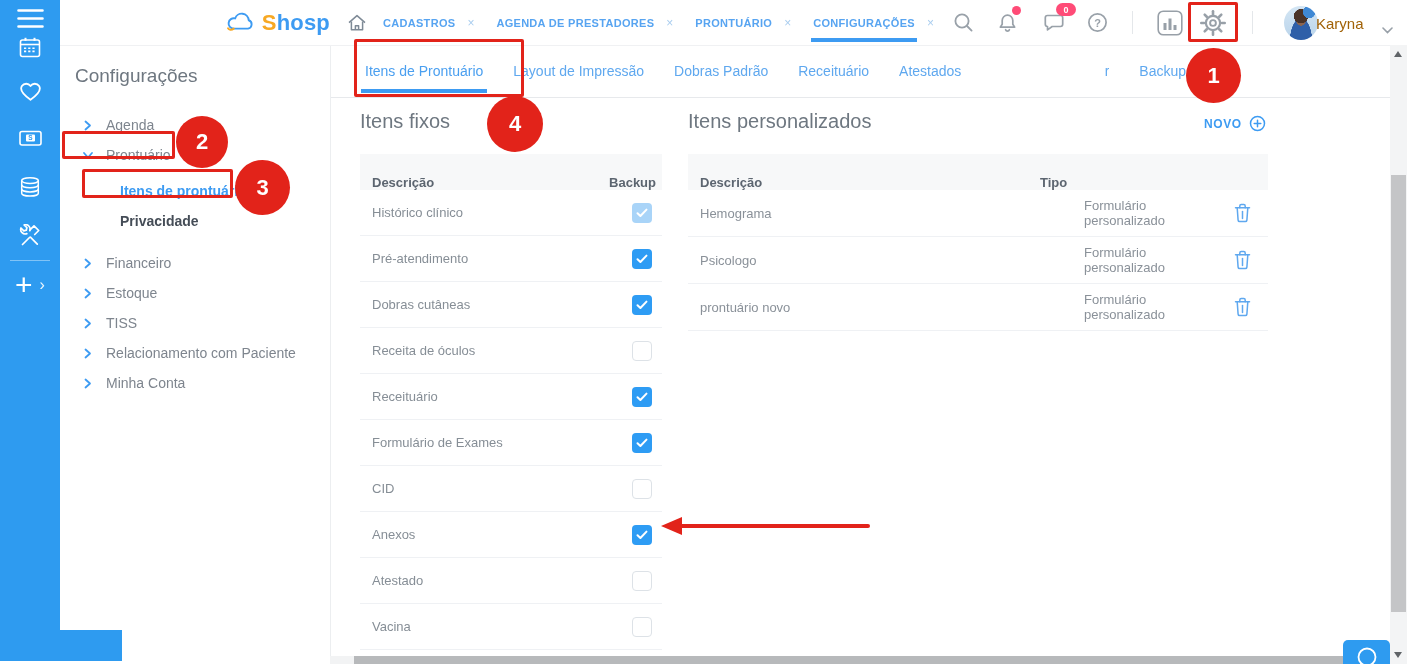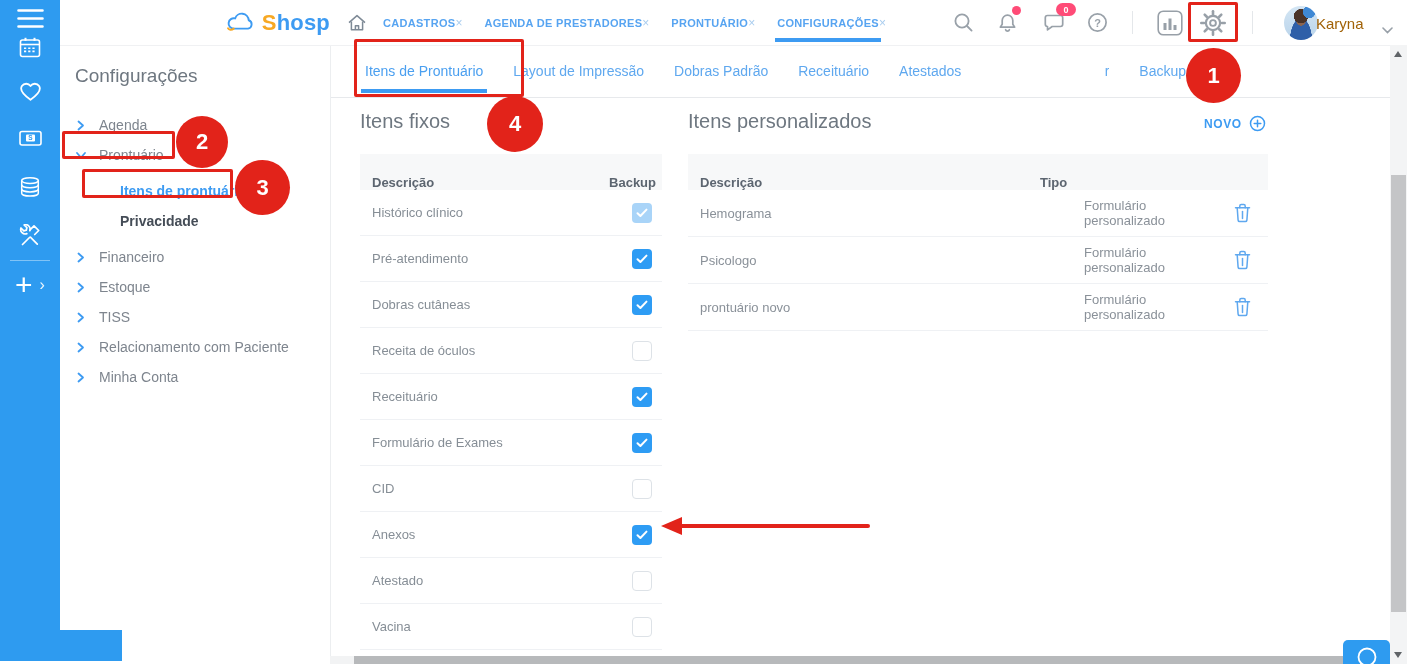--- a/index.html
+++ b/index.html
@@ -15,21 +15,21 @@
   .pchev{font-size:16px;margin-left:7px;opacity:.9;line-height:1;}
   .rail-bottom{position:absolute;left:0;top:630px;width:122px;height:31px;background:var(--rail-blue,#2E9BF0);z-index:6;}
 
   
   .header{position:absolute;left:60px;top:0;width:1347px;height:45px;background:#fff;border-bottom:1px solid #F0F1F3;z-index:3;}
   .logo{position:absolute;left:0;top:0;width:270px;height:45px;display:flex;align-items:center;justify-content:flex-end;gap:7px;}
   .logo-text{font-size:22px;font-weight:700;letter-spacing:.2px;}
   .logo-text .lp{color:#F7A823;} .logo-text .ls{color:var(--accent,#3D9BF2);}
   .home{position:absolute;left:287px;top:13px;}
   .ttabs{position:absolute;left:323px;top:0;height:45px;display:flex;align-items:center;gap:22px;}
-  .ttab{display:flex;align-items:center;gap:0;cursor:pointer;}
+  .ttab{display:flex;align-items:center;gap:12px;cursor:pointer;}
   .tlabel{font-size:11px;font-weight:700;letter-spacing:.3px;color:#57A4F1;position:relative;white-space:nowrap;}
   .tx{font-size:12px;color:#A9CDEF;line-height:1;}
   .ttab.on .tlabel::after{content:"";position:absolute;left:-2px;right:-2px;bottom:-13px;height:4px;background:var(--accent,#3D9BF2);}
   .ha{position:absolute;top:0;height:45px;display:flex;align-items:center;}
   .hdiv{position:absolute;top:11px;width:1px;height:23px;background:#E4E7EA;}
   .badge-dot{position:absolute;width:9px;height:9px;border-radius:50%;background:var(--badge-pink,#FF4B77);}
   .badge-num{position:absolute;min-width:16px;height:13px;border-radius:7px;background:var(--badge-pink,#FF4B77);
              color:#fff;font-size:9px;font-weight:700;display:flex;align-items:center;justify-content:center;padding:0 2px;}
   .avatar{position:absolute;left:1224px;top:6px;width:34px;height:34px;border-radius:50%;overflow:hidden;
      background:
@@ -38,21 +38,21 @@
        radial-gradient(circle at 50% 44%, #8a6450 0 18%, transparent 19%),
        radial-gradient(ellipse at 50% 105%, #2f5fa8 0 46%, transparent 47%),
        linear-gradient(#d4e6f4,#b9d3ea);}
   .uname{position:absolute;left:1256px;top:15px;font-size:15px;color:#a16207;}
   .uchev{position:absolute;left:1322px;top:20px;}
 
   
   .sidebar{position:absolute;left:60px;top:45px;width:270px;height:611px;background:#fff;border-right:1px solid #ECEEF0;z-index:2;}
   .sb-title{position:absolute;left:15px;top:20px;font-size:19px;color:#6E7780;}
   .menu{position:absolute;left:0;top:65px;right:0;}
-  .srow{display:flex;align-items:center;height:30px;padding-left:17px;cursor:pointer;}
+  .srow{display:flex;align-items:center;height:30px;padding-left:24px;cursor:pointer;}
   .schev{width:13px;margin-right:9px;display:flex;align-items:center;}
   .schev.down svg{transform:rotate(90deg);}
   .slabel{font-size:14px;color:#7E858E;white-space:nowrap;}
   .srow.child{padding-left:38px;}
   .srow.act .slabel{color:var(--accent,#3D9BF2);font-weight:700;}
   .srow.bold .slabel{color:#454D57;font-weight:700;}
 
   
   .main{position:absolute;left:330px;top:45px;width:1060px;height:611px;background:#fff;overflow:hidden;z-index:1;}
   .stabs{position:relative;height:52px;border-bottom:1px solid #E7E9EC;display:flex;align-items:center;padding-left:35px;gap:30px;}
@@ -270,21 +270,21 @@
         <span class="slabel">Prontuário</span>
       </div>
       <div class="srow child act" style="margin-top: 6px;">
         <span class="schev"></span>
         <span class="slabel">Itens de prontuário</span>
       </div>
       <div class="srow child bold">
         <span class="schev"></span>
         <span class="slabel">Privacidade</span>
       </div>
-      <div class="srow" style="margin-top: 6px;">
+      <div class="srow" style="margin-top: 12px;">
         <span class="schev">
           <svg width="8" height="11" viewBox="0 0 8 11">
             <polyline points="1.5,1.5 6,5.5 1.5,9.5" fill="none" stroke="#3D9BF2" stroke-width="1.8" stroke-linecap="round" stroke-linejoin="round"></polyline>
           </svg>
         </span>
         <span class="slabel">Financeiro</span>
       </div>
       <div class="srow">
         <span class="schev">
           <svg width="8" height="11" viewBox="0 0 8 11">

